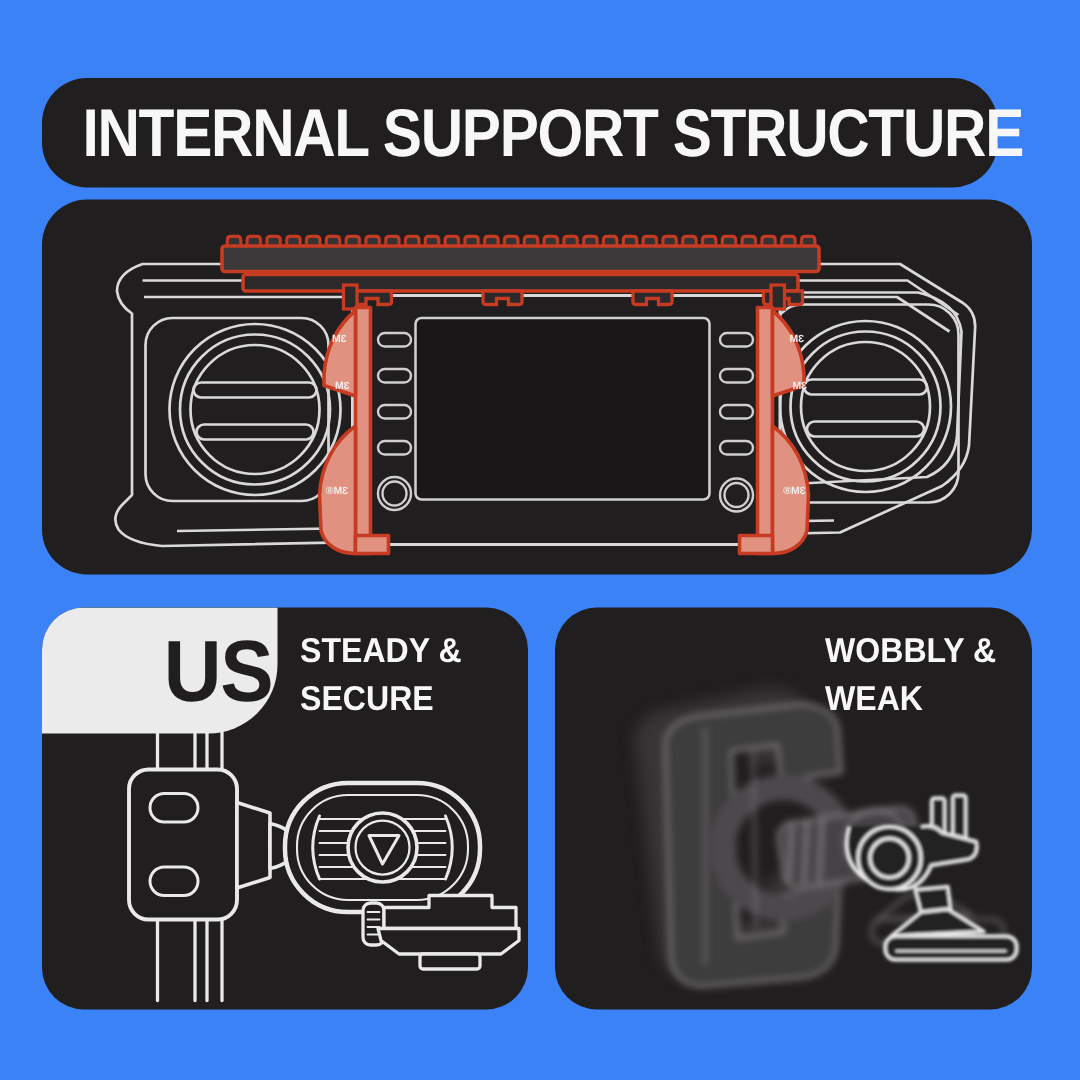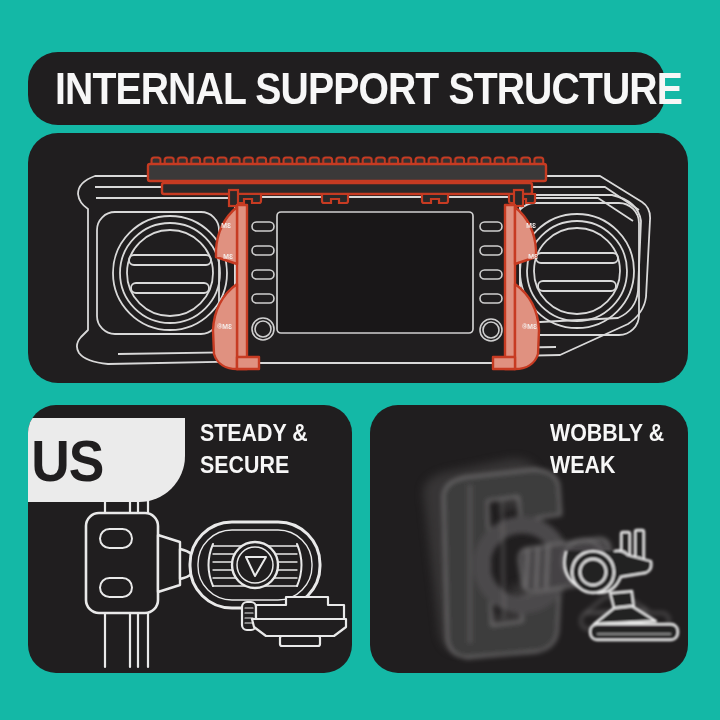--- a/index.html
+++ b/index.html
@@ -1,28 +1,28 @@
 <!DOCTYPE html>
 <html><head>
 <meta charset="utf-8">
 <style>
   html,body{margin:0;padding:0;background:#ebebeb;}
-  .stage{position:relative;width:720px;height:720px;background:#14b8a6;overflow:hidden;
+  .stage{position:relative;width:720px;height:720px;background:#3b82f6;overflow:hidden;
          font-family:"Liberation Sans", sans-serif;}
   .panel{position:absolute;background:#201e1f;}
   .title-bar{left:28px;top:52px;width:637px;height:73px;border-radius:30px;
              display:flex;align-items:center;padding-left:27px;box-sizing:border-box;}
   .title-text{color:#f7f7f7;font-weight:bold;font-size:45px;letter-spacing:-1px;
               white-space:nowrap;display:inline-block;transform:scaleX(.87);transform-origin:left center;}
   .diagram-panel{left:28px;top:133px;width:660px;height:250px;border-radius:30px;overflow:hidden;}
   .vs-panel{top:405px;width:324px;height:268px;border-radius:28px;overflow:hidden;}
   .us-panel{left:28px;}
   .them-panel{left:370px;width:318px;}
-  .notch{position:absolute;left:0;top:13px;height:84px;background:#ebebeb;
-         border-bottom-right-radius:46px;display:flex;align-items:center;justify-content:flex-start;z-index:3;}
+  .notch{position:absolute;left:0;top:0;height:84px;background:#ebebeb;
+         border-bottom-right-radius:46px;display:flex;align-items:center;justify-content:flex-end;z-index:3;}
   .us-notch{width:157px;}
   .them-notch{width:166px;}
   .big-label{color:#201e1f;font-weight:bold;display:inline-block;transform:scaleX(.92);white-space:nowrap;}
   .us-label{font-size:58px;letter-spacing:-1px;}
   .them-label{font-size:50px;letter-spacing:-2px;transform:scaleX(.88);}
   .tagline{position:absolute;top:12px;color:#f7f7f7;font-weight:bold;font-size:23px;
            line-height:32px;letter-spacing:0;transform:scaleX(.93);transform-origin:left top;z-index:3;}
   .us-tag{left:172px;}
   .them-tag{left:180px;}
   .art{position:absolute;left:0;top:0;width:100%;height:100%;z-index:1;}

